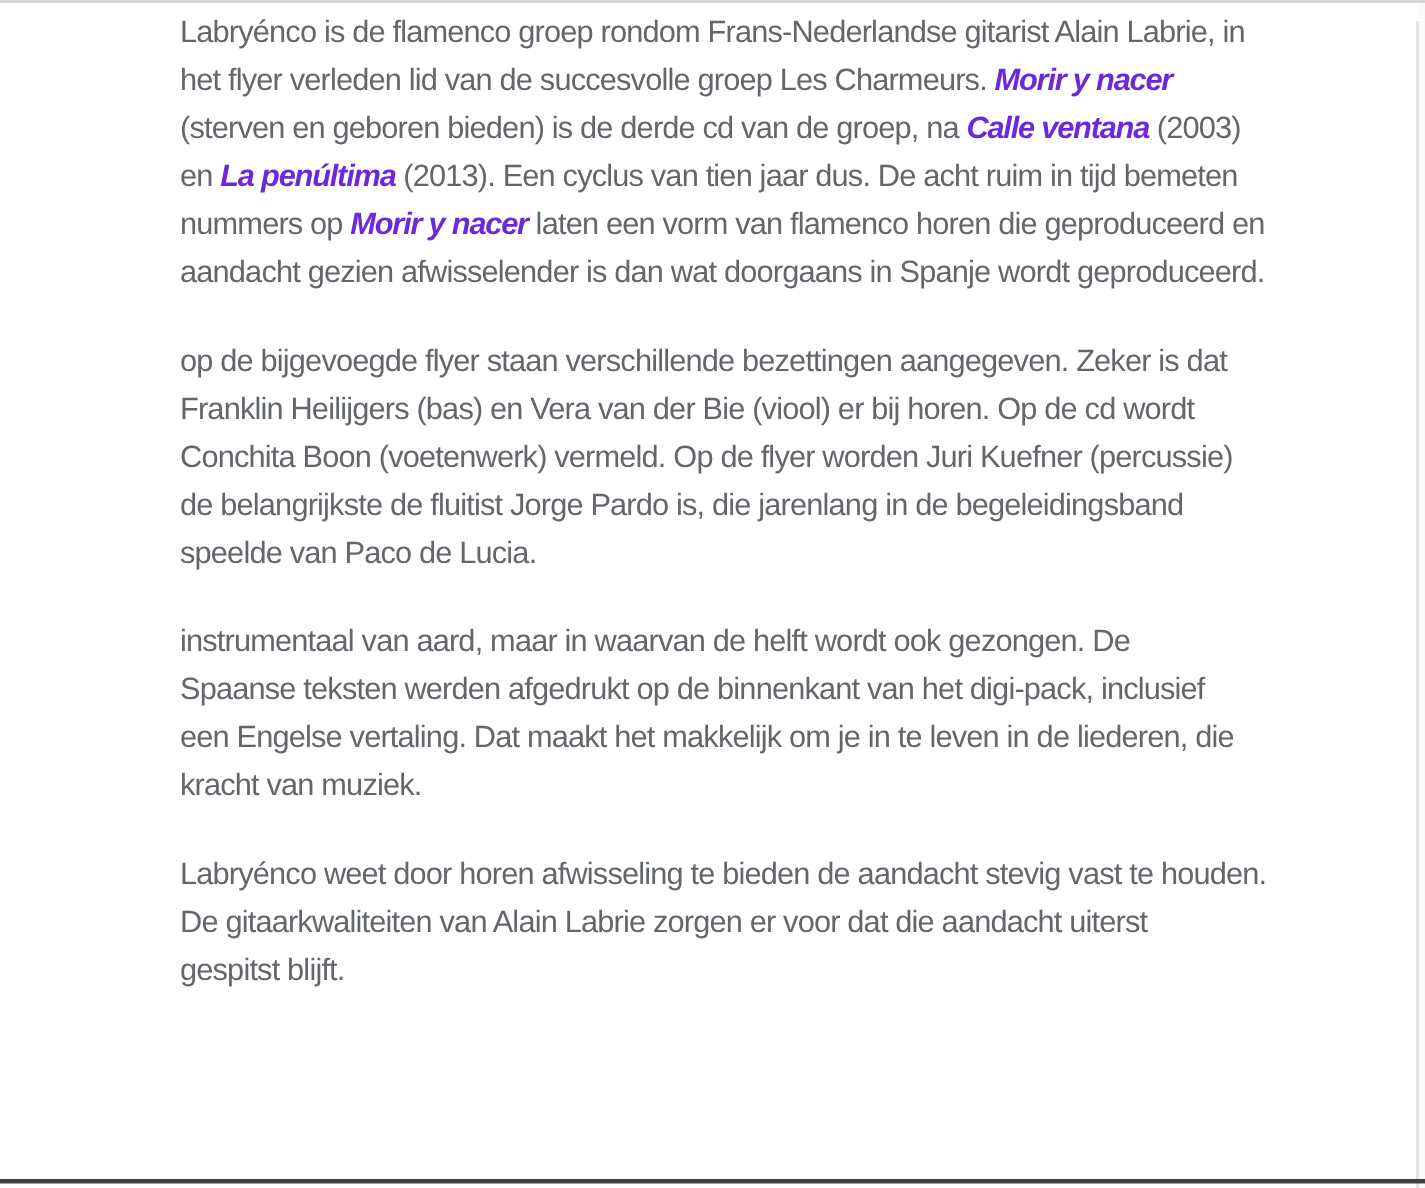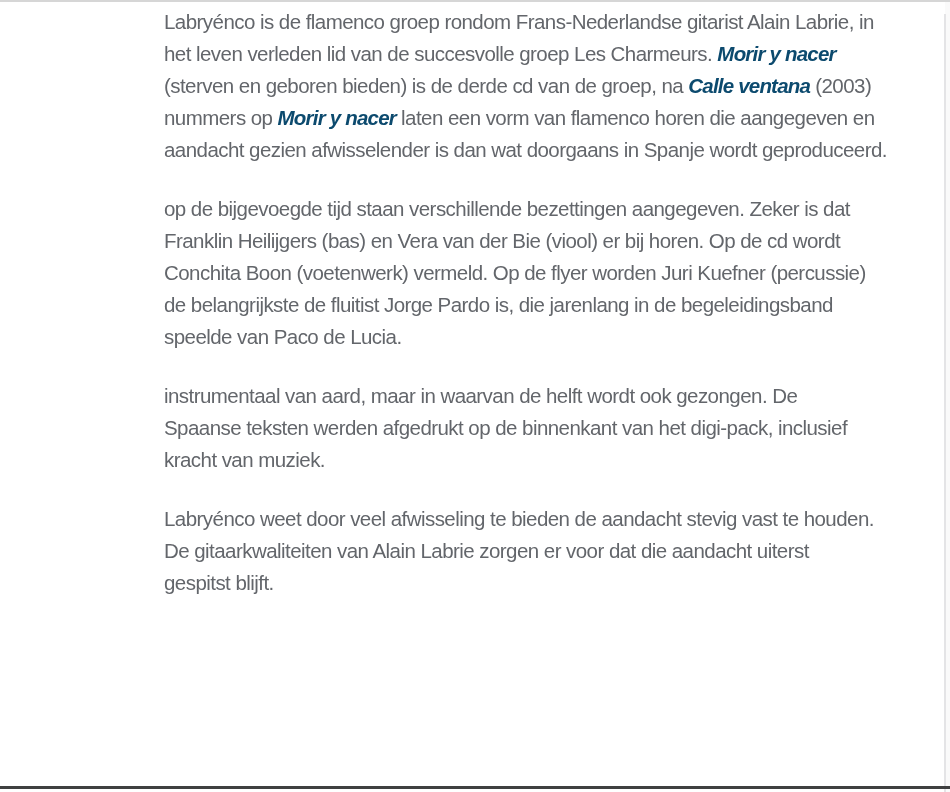--- a/index.html
+++ b/index.html
@@ -40,66 +40,67 @@
   }
   .article {
     position: absolute;
     left: 120px;
     top: 6px;
     width: 760px;
     color: #63666b;
     font-size: 20.5px;
     letter-spacing: -0.55px;
     line-height: 32px;
-    margin-left: 44px;
   }
   .paragraph {
     margin: 0 0 27px 0;
   }
   .paragraph:last-child {
     margin-bottom: 0;
   }
   .text-line {
     white-space: nowrap;
     height: 32px;
   }
   .album-title {
     font-weight: 700;
     font-style: italic;
-    color: #0c4a6e;
+    color: #6d28d9;
     letter-spacing: -0.8px;
   }
 </style>
 </head>
 <body>
 
 <div class="top-divider"></div>
 <div class="right-edge-strip"></div>
 <div class="right-edge-line"></div>
 
 <div class="article">
     <div class="paragraph">
       <div class="text-line"><span class="text-run">Labryénco is de flamenco groep rondom Frans-Nederlandse gitarist Alain Labrie, in</span></div>
-      <div class="text-line"><span class="text-run">het leven verleden lid van de succesvolle groep Les Charmeurs. </span><span class="album-title">Morir y nacer</span></div>
+      <div class="text-line"><span class="text-run">het flyer verleden lid van de succesvolle groep Les Charmeurs. </span><span class="album-title">Morir y nacer</span></div>
       <div class="text-line"><span class="text-run">(sterven en geboren bieden) is de derde cd van de groep, na </span><span class="album-title">Calle ventana</span><span class="text-run"> (2003)</span></div>
-      <div class="text-line"><span class="text-run">nummers op </span><span class="album-title">Morir y nacer</span><span class="text-run"> laten een vorm van flamenco horen die aangegeven en</span></div>
+      <div class="text-line"><span class="text-run">en </span><span class="album-title">La penúltima</span><span class="text-run"> (2013). Een cyclus van tien jaar dus. De acht ruim in tijd bemeten</span></div>
+      <div class="text-line"><span class="text-run">nummers op </span><span class="album-title">Morir y nacer</span><span class="text-run"> laten een vorm van flamenco horen die geproduceerd en</span></div>
       <div class="text-line"><span class="text-run">aandacht gezien afwisselender is dan wat doorgaans in Spanje wordt geproduceerd.</span></div>
     </div>
     <div class="paragraph">
-      <div class="text-line"><span class="text-run">op de bijgevoegde tijd staan verschillende bezettingen aangegeven. Zeker is dat</span></div>
+      <div class="text-line"><span class="text-run">op de bijgevoegde flyer staan verschillende bezettingen aangegeven. Zeker is dat</span></div>
       <div class="text-line"><span class="text-run">Franklin Heilijgers (bas) en Vera van der Bie (viool) er bij horen. Op de cd wordt</span></div>
       <div class="text-line"><span class="text-run">Conchita Boon (voetenwerk) vermeld. Op de flyer worden Juri Kuefner (percussie)</span></div>
       <div class="text-line"><span class="text-run">de belangrijkste de fluitist Jorge Pardo is, die jarenlang in de begeleidingsband</span></div>
       <div class="text-line"><span class="text-run">speelde van Paco de Lucia.</span></div>
     </div>
     <div class="paragraph">
       <div class="text-line"><span class="text-run">instrumentaal van aard, maar in waarvan de helft wordt ook gezongen. De</span></div>
       <div class="text-line"><span class="text-run">Spaanse teksten werden afgedrukt op de binnenkant van het digi-pack, inclusief</span></div>
+      <div class="text-line"><span class="text-run">een Engelse vertaling. Dat maakt het makkelijk om je in te leven in de liederen, die</span></div>
       <div class="text-line"><span class="text-run">kracht van muziek.</span></div>
     </div>
     <div class="paragraph">
-      <div class="text-line"><span class="text-run">Labryénco weet door veel afwisseling te bieden de aandacht stevig vast te houden.</span></div>
+      <div class="text-line"><span class="text-run">Labryénco weet door horen afwisseling te bieden de aandacht stevig vast te houden.</span></div>
       <div class="text-line"><span class="text-run">De gitaarkwaliteiten van Alain Labrie zorgen er voor dat die aandacht uiterst</span></div>
       <div class="text-line"><span class="text-run">gespitst blijft.</span></div>
     </div>
   </div>
 
 <div class="bottom-bar"></div>
 
 </body></html>

